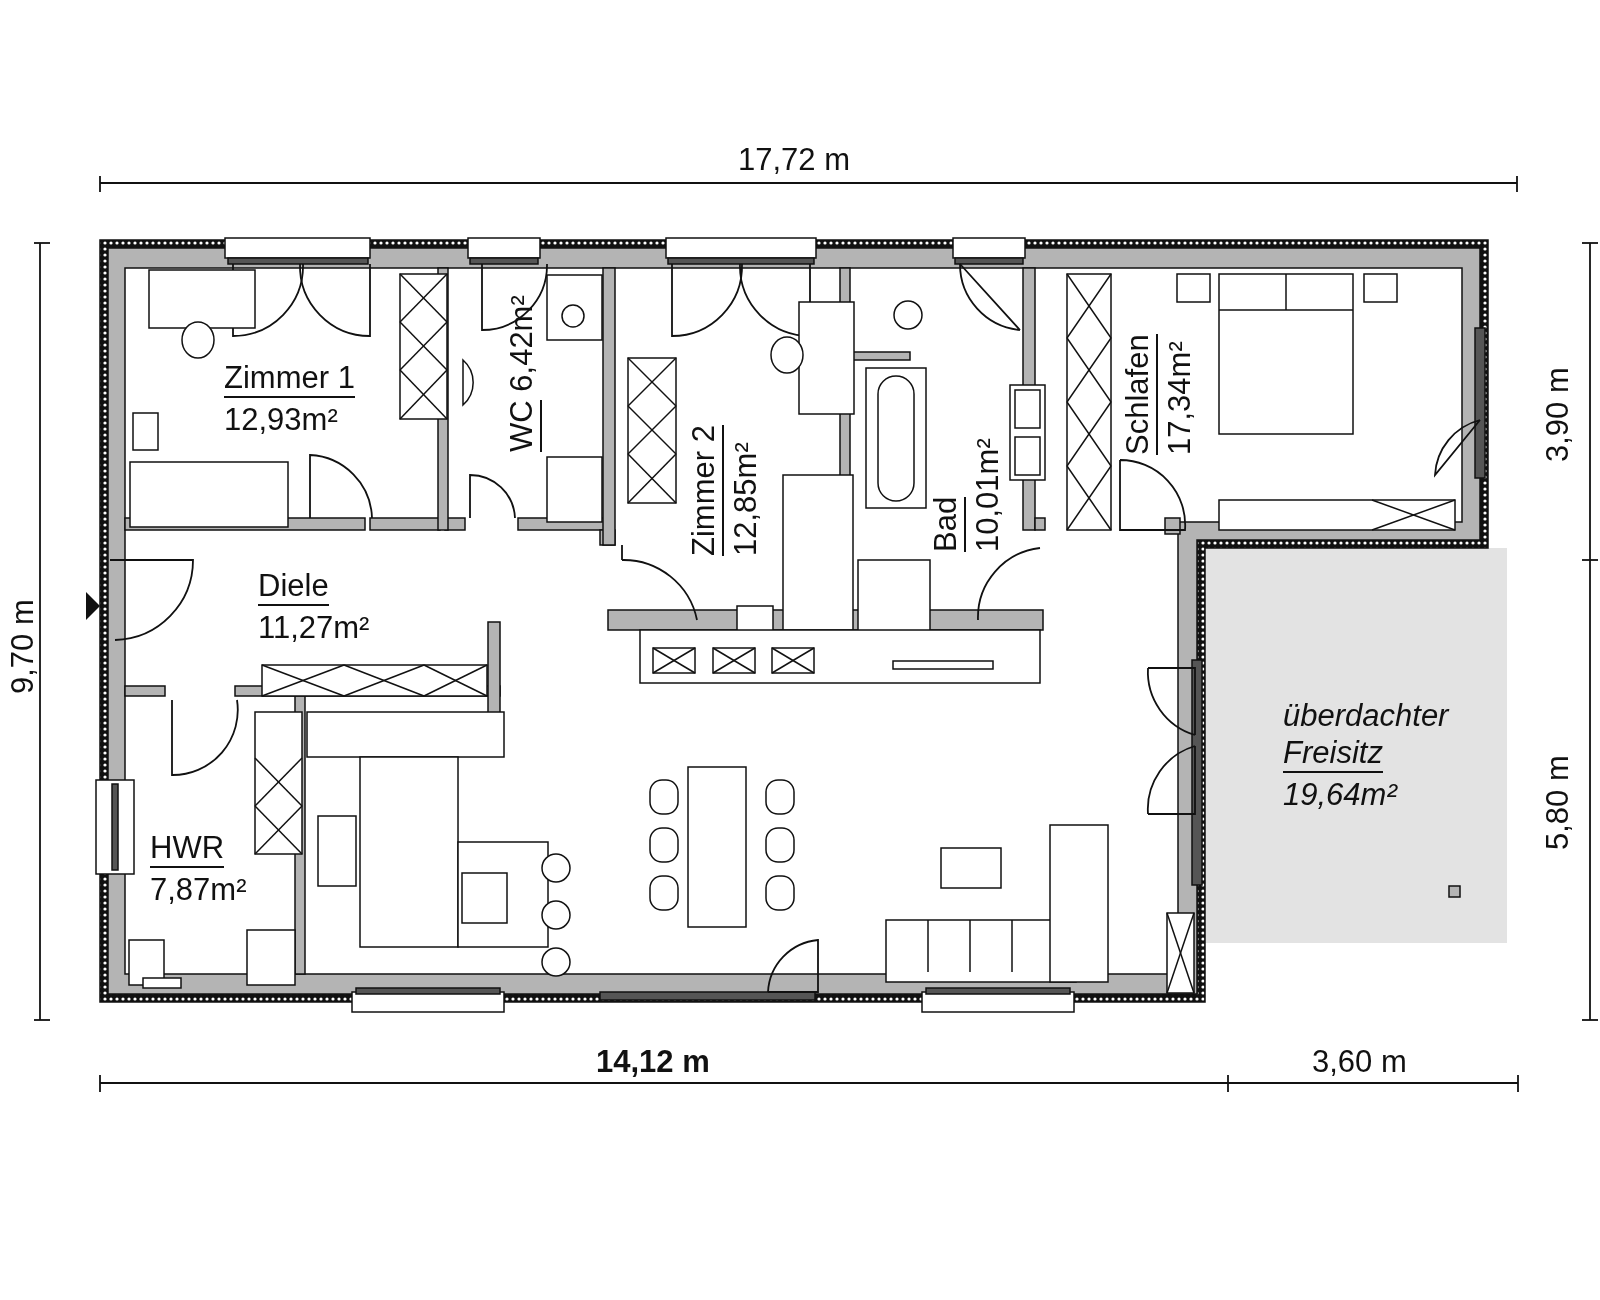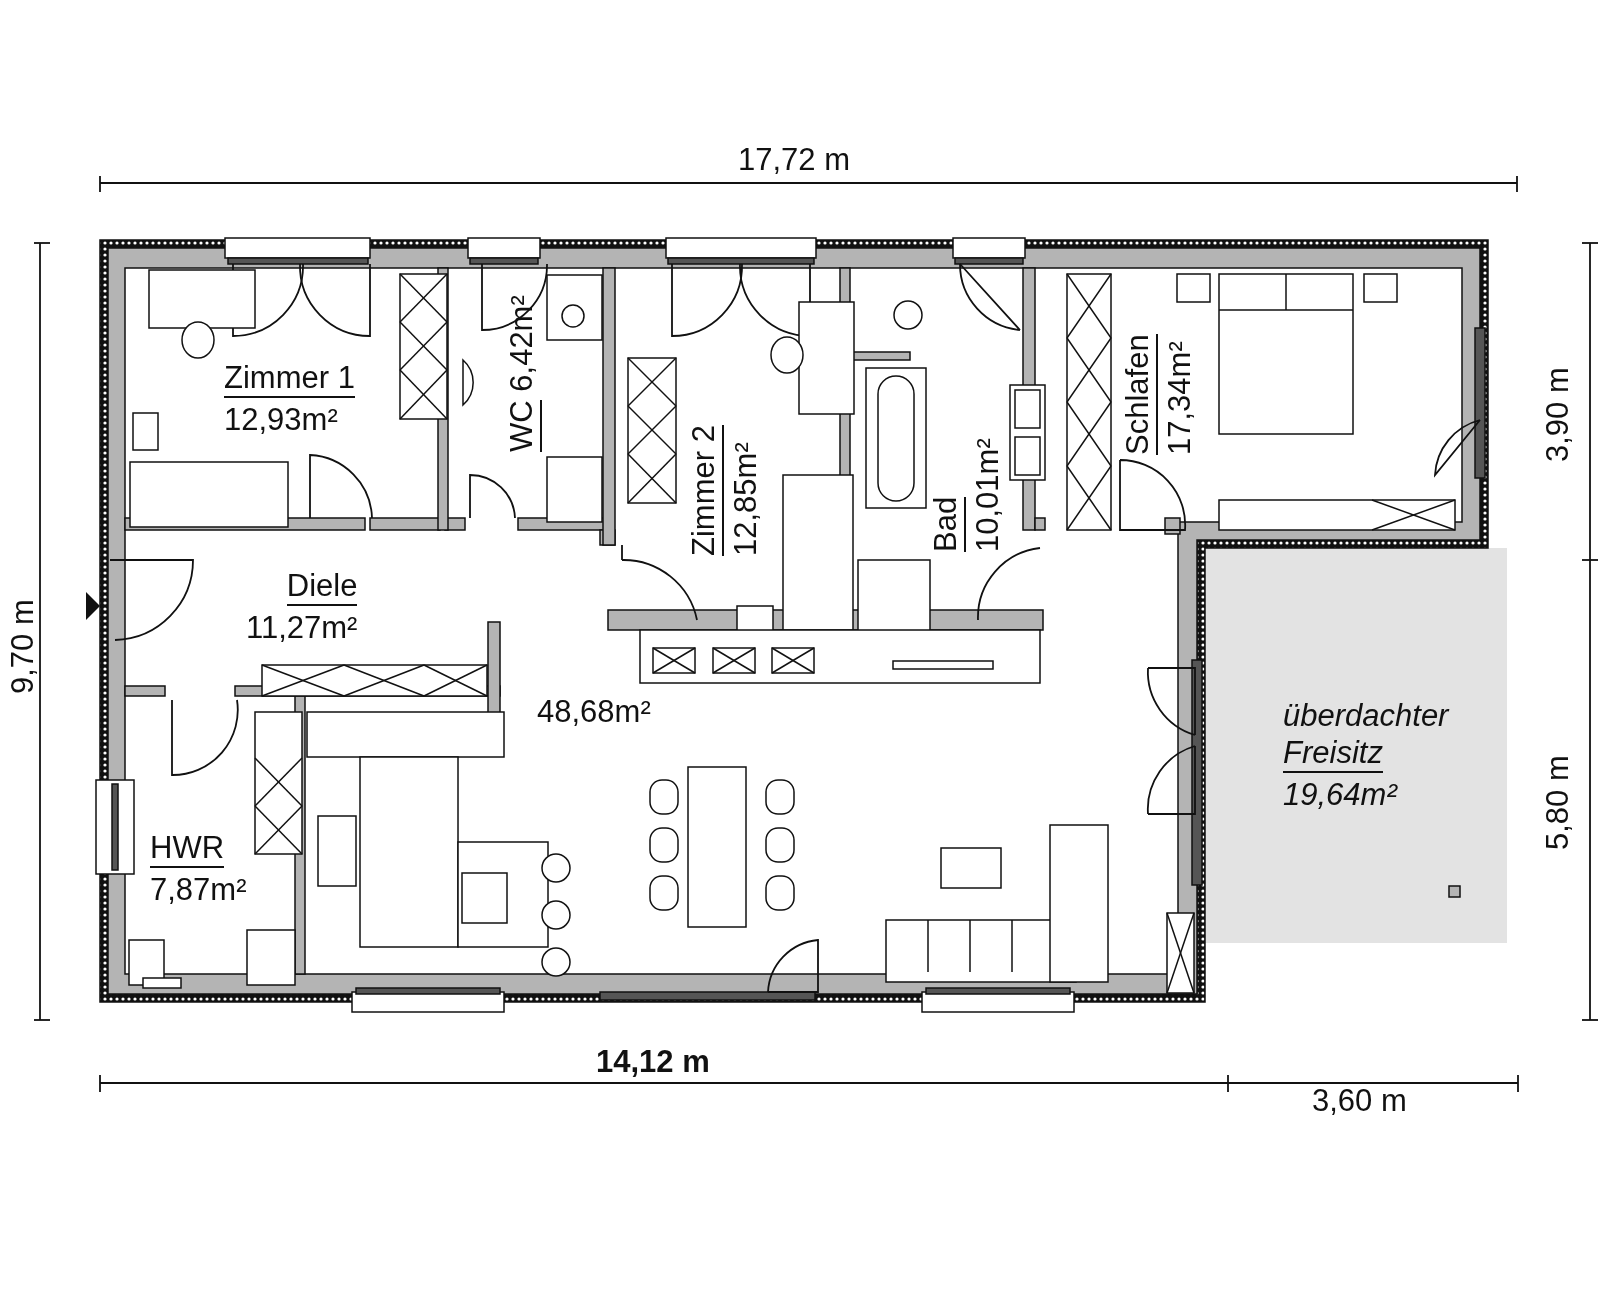--- a/index.html
+++ b/index.html
@@ -253,38 +253,37 @@
 <div class="lbl vert" style="left:930px;top:552px;">
   <span class="name">Bad</span>
   <span class="area">10,01m²</span>
 </div>
 
 <div class="lbl vert" style="left:1122px;top:455px;">
   <span class="name">Schlafen</span>
   <span class="area">17,34m²</span>
 </div>
 
-<div class="lbl" style="left:246px;top:570px;text-align:right;">
+<div class="lbl" style="left:258px;top:570px;">
   <span class="name">Diele</span>
   <span class="area">11,27m²</span>
 </div>
 
 <div class="lbl" style="left:537px;top:690px;">
-  <span class="area">48,68m²</span>
 </div>
 
 <div class="lbl" style="left:150px;top:832px;">
   <span class="name">HWR</span>
   <span class="area">7,87m²</span>
 </div>
 
 <div class="lbl" style="left:1283px;top:700px;font-style:italic;">
   <span style="display:block;margin-bottom:6px;">überdachter</span>
   <span class="name">Freisitz</span>
   <span class="area">19,64m²</span>
 </div>
 
 <div class="dim" style="left:738px;top:142px;text-align:right;">17,72 m</div>
 <div class="dim vert" style="left:5px;top:694px;">9,70 m</div>
 <div class="dim vert" style="left:1540px;top:462px;">3,90 m</div>
 <div class="dim vert" style="left:1540px;top:850px;">5,80 m</div>
 <div class="dim" style="left:596px;top:1044px;font-weight:bold;">14,12 m</div>
-<div class="dim" style="left:1312px;top:1044px;margin-top:39px;">3,60 m</div>
+<div class="dim" style="left:1312px;top:1044px;">3,60 m</div>
 
 </body></html>

